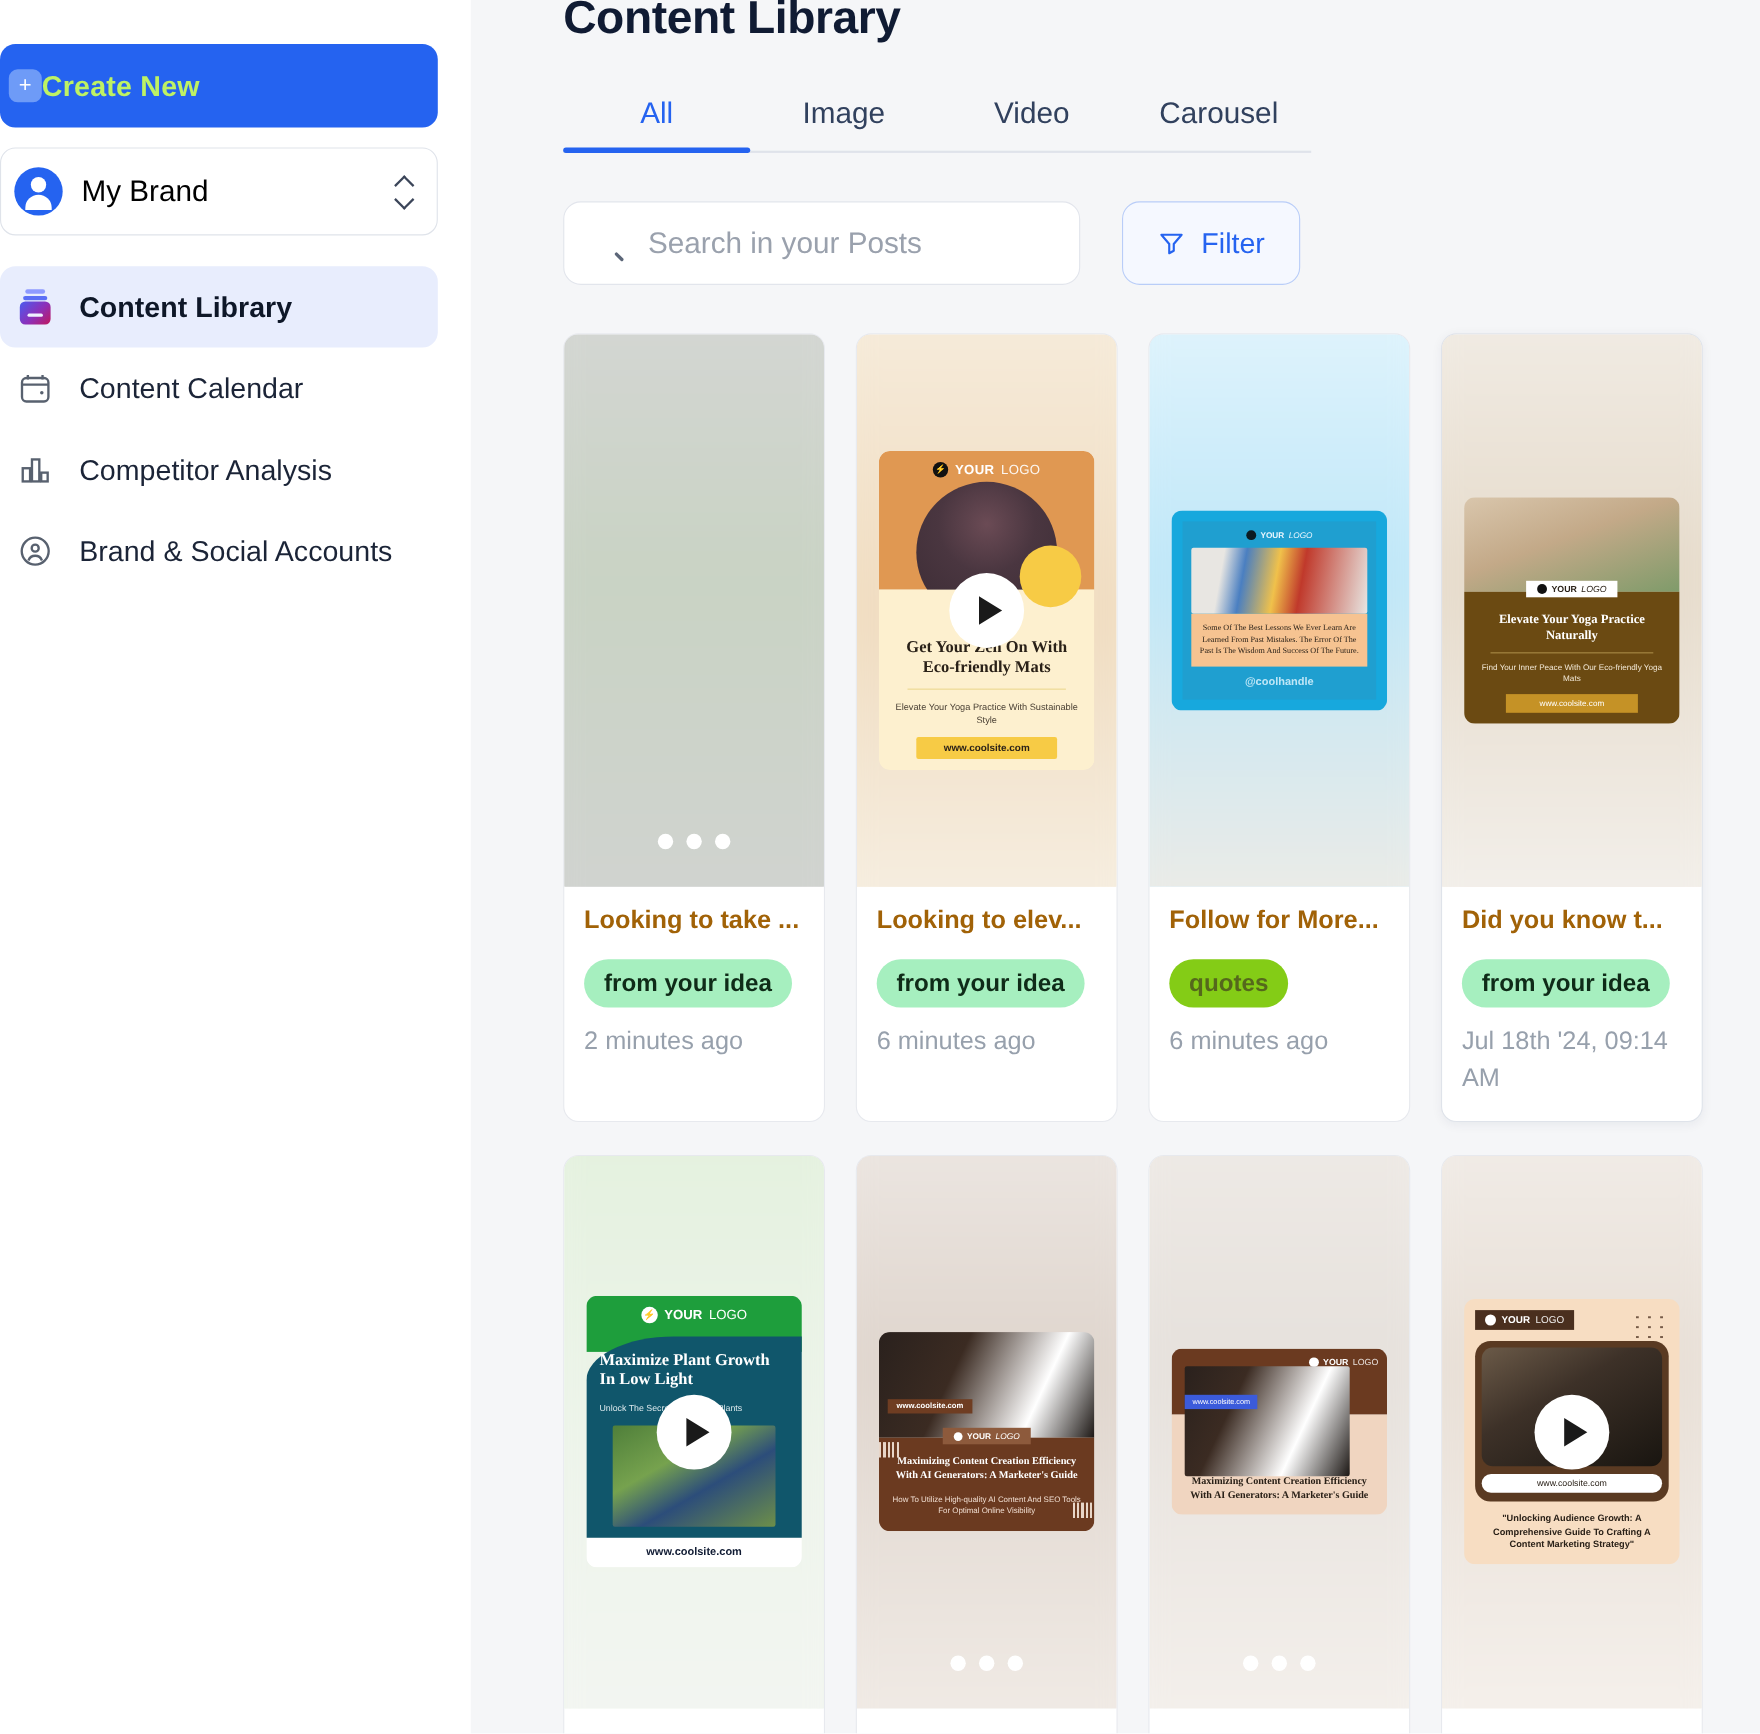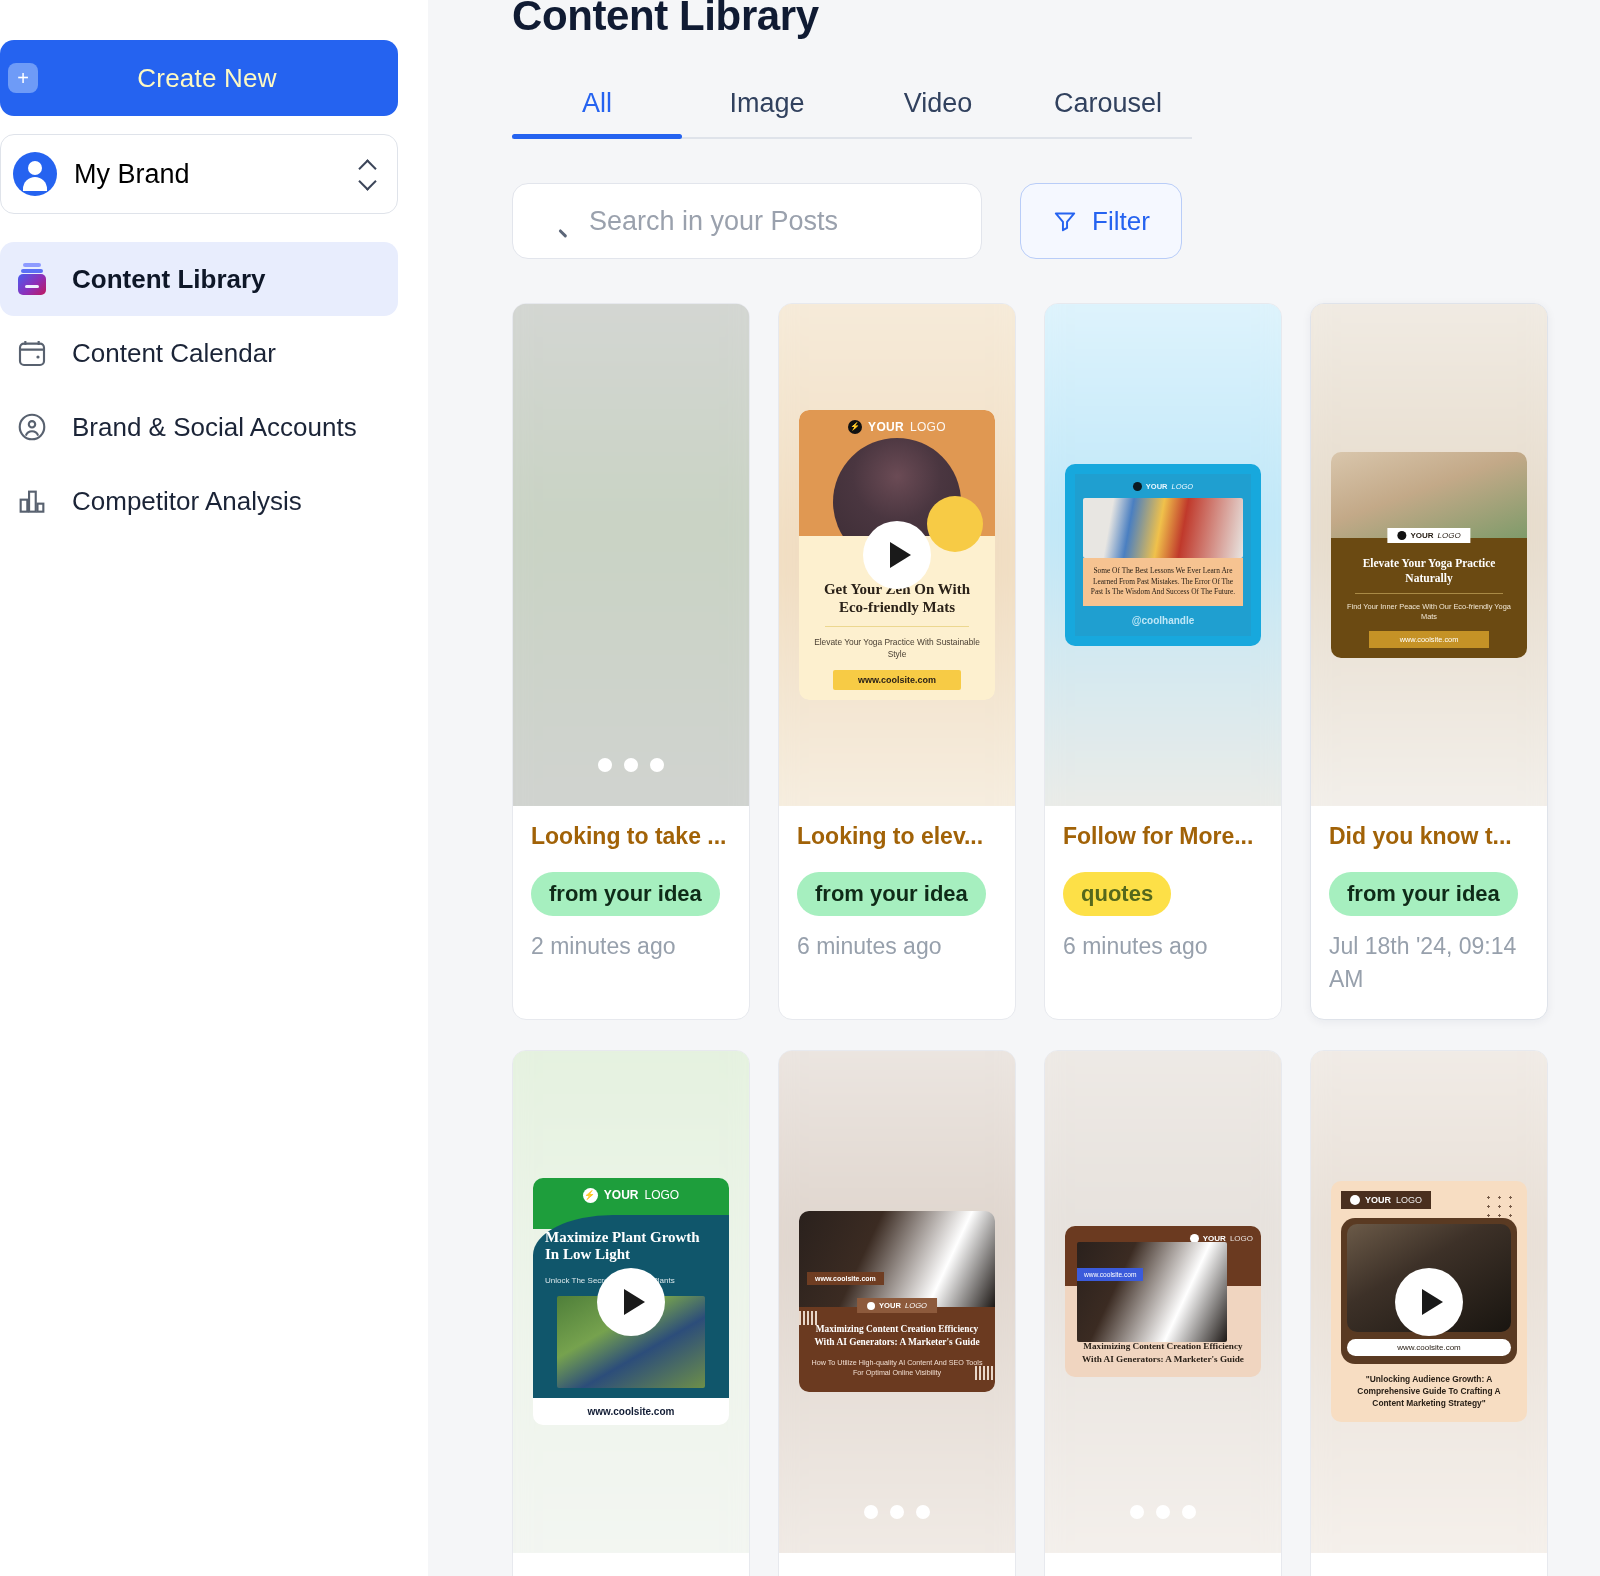--- a/index.html
+++ b/index.html
@@ -30,22 +30,22 @@
   .plus-box {
     width: 30px; height: 30px;
     background: #6e9bf7;
     border-radius: 8px;
     display: flex; align-items: center; justify-content: center;
     color: #ffffff; font-size: 20px; line-height: 1;
     font-weight: 400;
     flex: 0 0 30px;
   }
   .create-new-label {
-    flex: 1; text-align: center;
-    color: #fef9c3; font-size: 26px; font-weight: 400;
+    flex: 1; text-align: left;
+    color: #bef264; font-size: 26px; font-weight: 700;
     letter-spacing: .2px;
     padding-right: 22px;
   }
 
   .brand-select {
     height: 80px; margin: 18px 30px 0 0;
     border: 1px solid #dfe3ea;
     border-radius: 14px;
     background: #fff;
     display: flex; align-items: center;
@@ -213,21 +213,21 @@
   .caption {
     font-size: 23px; font-weight: 700; color: #a16207;
     white-space: nowrap; overflow: hidden; line-height: 1.3;
   }
   .tag {
     display: inline-block; margin-top: 20px;
     padding: 9px 18px; border-radius: 999px;
     font-size: 22px; font-weight: 600;
   }
   .tag.idea { background: #a6efbf; color: #0f2b18; }
-  .tag.quotes { background: #fde047; color: #55681c; }
+  .tag.quotes { background: #84cc16; color: #55681c; }
   .time { margin-top: 14px; font-size: 23px; color: #97a0ac; line-height: 1.45; }
 
   
   .cv { width: 100%; position: relative; font-family: "Liberation Sans", sans-serif; }
 
   
   .cv1 { background:#1d2b1a; padding: 14px 10px 10px; text-align:center; height: 196px; border-radius: 10px;
          background-image: radial-gradient(circle at 30% 35%, #35502c 0%, #16240f 80%); }
   .cv1 .lg { font-size: 8px; color:#cfd6c8; letter-spacing:.5px; opacity:.85; }
   .cv1 h3 { font-size: 16px; color:#6dff4a; line-height:1.12; margin-top:8px; font-weight:800; letter-spacing:-.2px;}
@@ -370,37 +370,37 @@
             <path d="M7 3v3M17 3v3M3 9.5h18"></path>
             <circle cx="16.5" cy="15" r="1.2" fill="#58616f" stroke="none"></circle>
           </svg>
         </span>
         <span class="nav-label">Content Calendar</span>
       </div>
 
       <div class="nav-item">
         <span class="nav-icon">
           <svg width="32" height="32" viewBox="0 0 24 24" fill="none" stroke="#58616f" stroke-width="1.6">
+            <rect x="3.5" y="11" width="5" height="9"></rect>
+            <rect x="9.8" y="5" width="5" height="15"></rect>
+            <rect x="16.1" y="14" width="4.4" height="6"></rect>
+          </svg>
+        </span>
+        <span class="nav-label">Competitor Analysis</span>
+      </div>
+
+      <div class="nav-item">
+        <span class="nav-icon">
+          <svg width="32" height="32" viewBox="0 0 24 24" fill="none" stroke="#58616f" stroke-width="1.6">
             <circle cx="12" cy="12" r="9.2"></circle>
             <circle cx="12" cy="10" r="2.4"></circle>
             <path d="M7.4 18.4a4.9 4.9 0 0 1 9.2 0"></path>
           </svg>
         </span>
         <span class="nav-label">Brand &amp; Social Accounts</span>
-      </div>
-
-      <div class="nav-item">
-        <span class="nav-icon">
-          <svg width="32" height="32" viewBox="0 0 24 24" fill="none" stroke="#58616f" stroke-width="1.6">
-            <rect x="3.5" y="11" width="5" height="9"></rect>
-            <rect x="9.8" y="5" width="5" height="15"></rect>
-            <rect x="16.1" y="14" width="4.4" height="6"></rect>
-          </svg>
-        </span>
-        <span class="nav-label">Competitor Analysis</span>
       </div>
 
     </nav>
   </aside>
 
   <main class="main">
 
     <h1 class="page-title">Content Library</h1>
 
     <div class="tabs">

